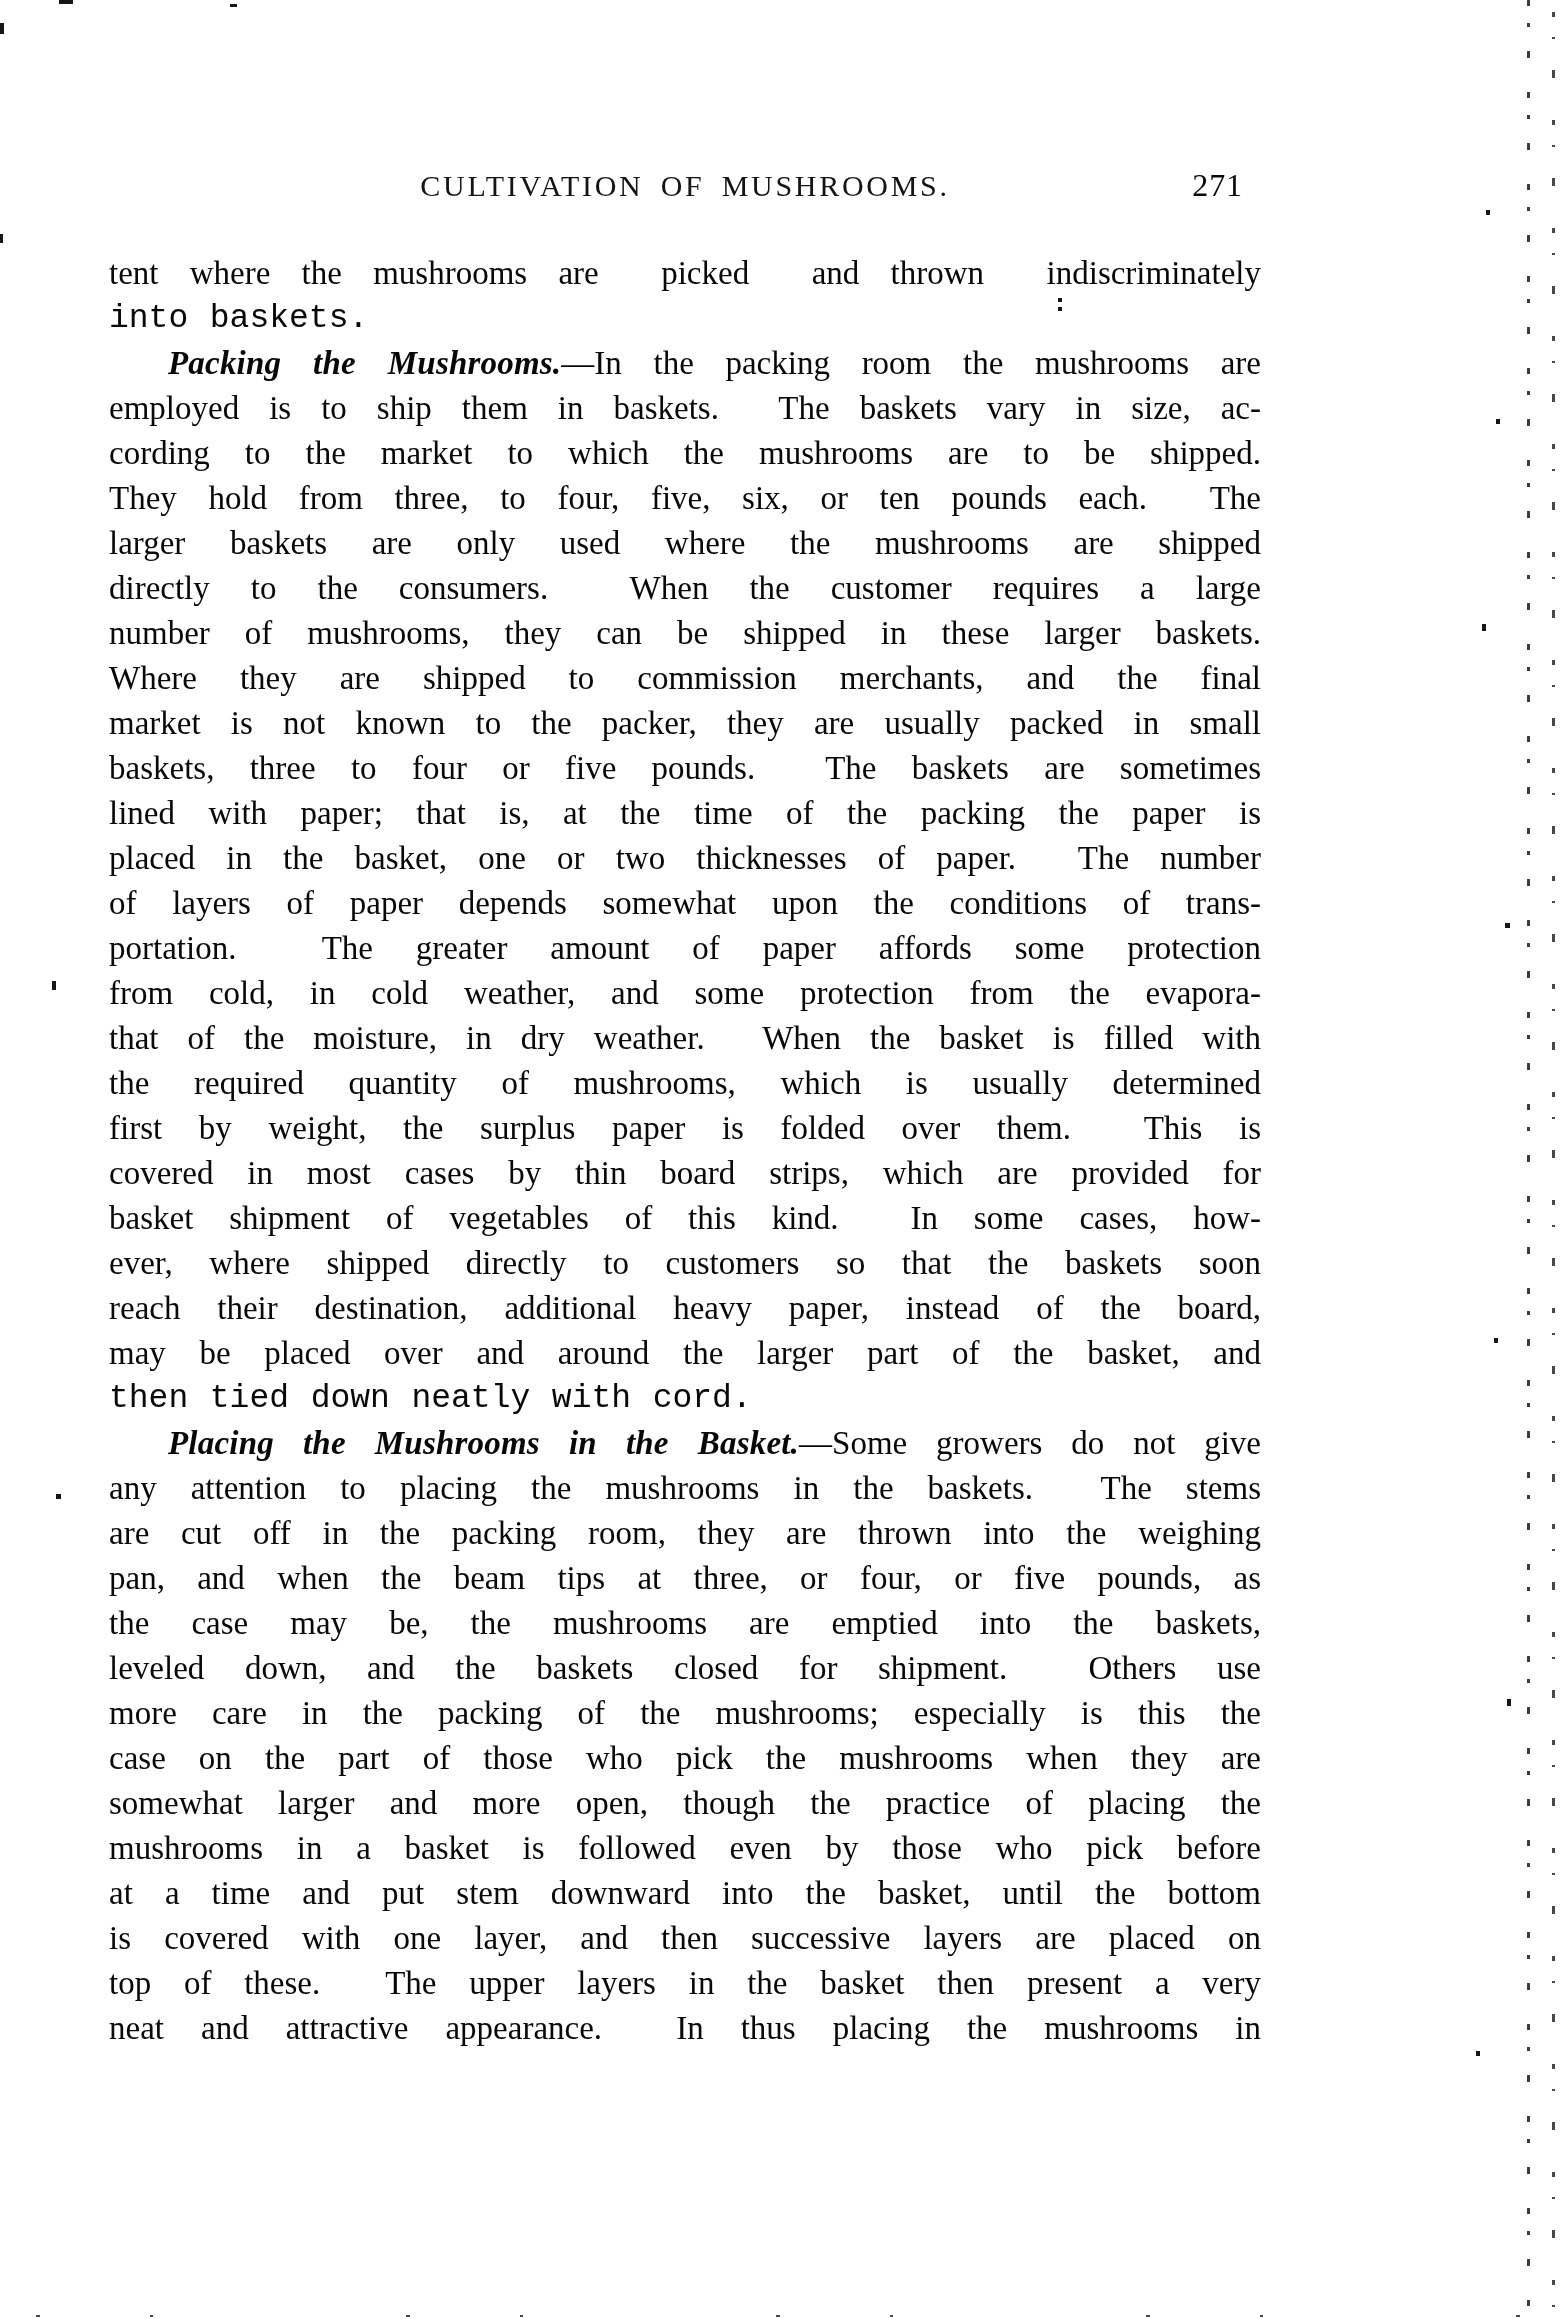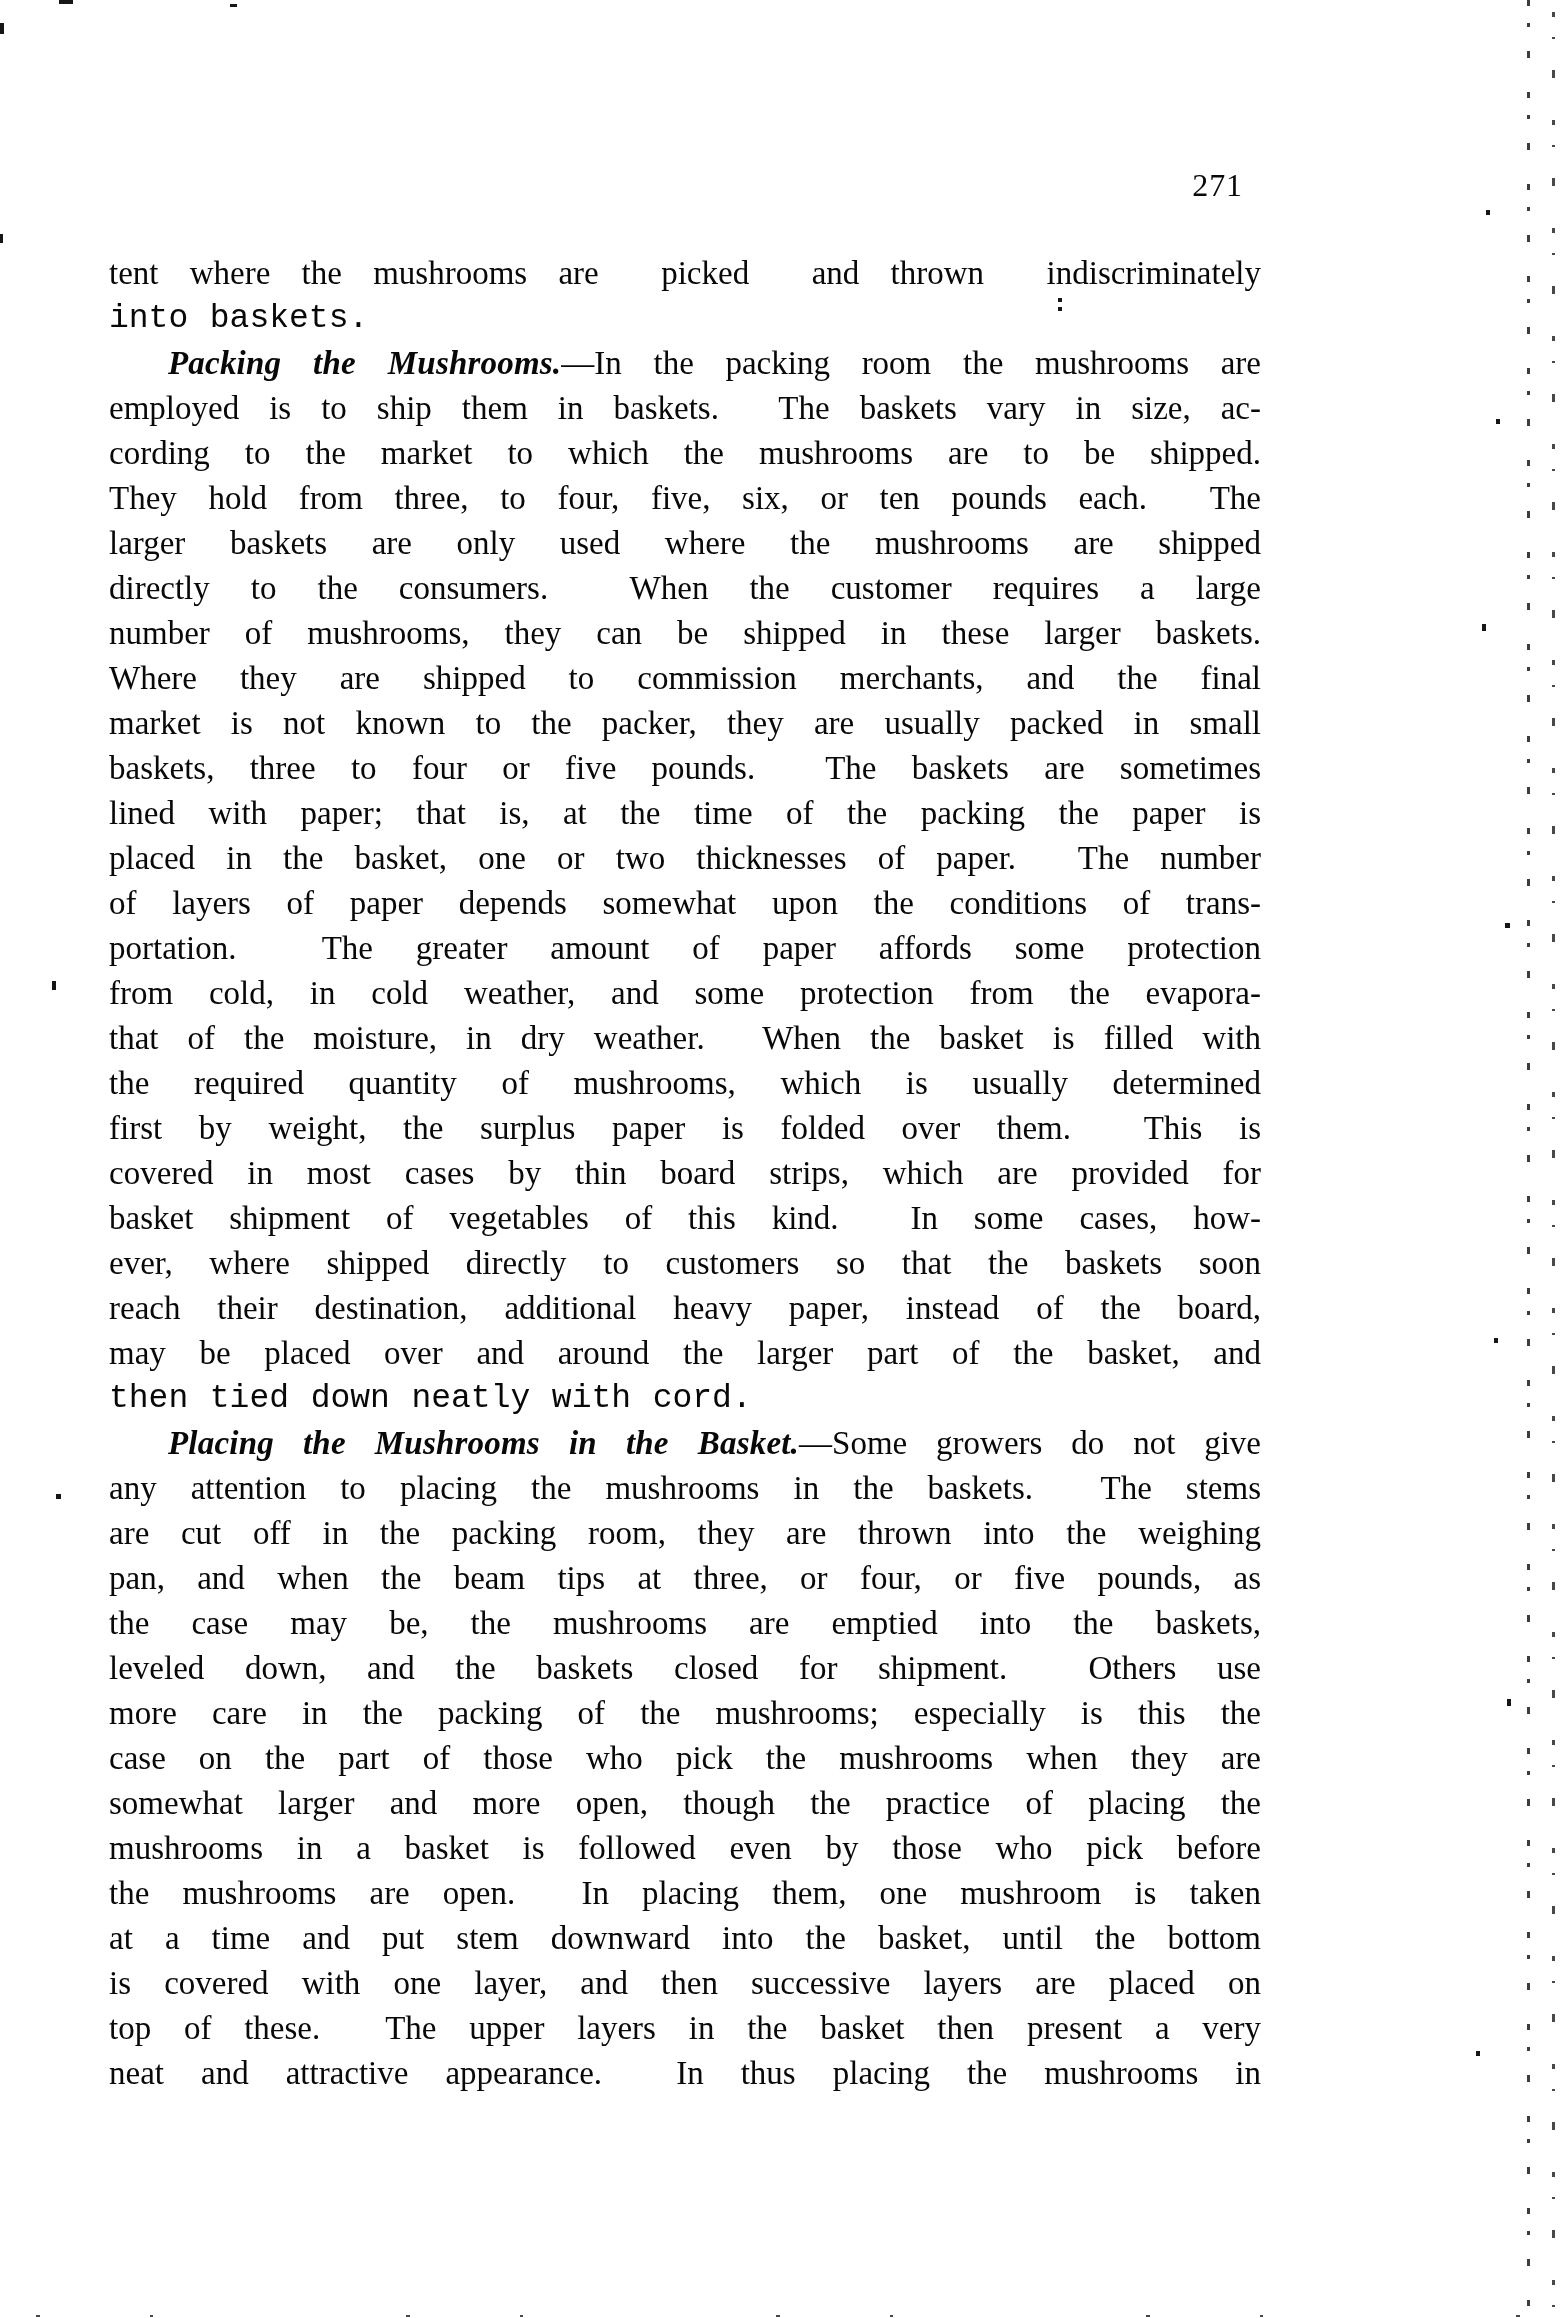--- a/index.html
+++ b/index.html
@@ -33,20 +33,21 @@
     background:repeating-linear-gradient(90deg,#1a1a1a 0 4.5px,transparent 4.5px 114px,#1a1a1a 114px 117px,transparent 117px 370px);
   }
   .speck { position:absolute; background:#161616; pointer-events:none; }
 </style>
 </head>
 <body>
 
 <div class="page">
 
   <div class="header">
+    <span class="running-title">CULTIVATION OF MUSHROOMS.</span>
     <span class="page-number">271</span>
   </div>
 
   <div class="textblock" id="textblock">
       <div class="line">tent where the mushrooms are  picked  and thrown  indiscriminately</div>
       <div class="line para-end">into baskets.</div>
       <div class="line indent"><b class="lead">Packing the Mushrooms.</b>—In the packing room the mushrooms are</div>
       <div class="line">employed is to ship them in baskets.  The baskets vary in size, ac-</div>
       <div class="line">cording to the market to which the mushrooms are to be shipped.</div>
       <div class="line">They hold from three, to four, five, six, or ten pounds each.  The</div>
@@ -73,21 +74,20 @@
       <div class="line indent"><b class="lead">Placing the Mushrooms in the Basket.</b>—Some growers do not give</div>
       <div class="line">any attention to placing the mushrooms in the baskets.  The stems</div>
       <div class="line">are cut off in the packing room, they are thrown into the weighing</div>
       <div class="line">pan, and when the beam tips at three, or four, or five pounds, as</div>
       <div class="line">the case may be, the mushrooms are emptied into the baskets,</div>
       <div class="line">leveled down, and the baskets closed for shipment.  Others use</div>
       <div class="line">more care in the packing of the mushrooms; especially is this the</div>
       <div class="line">case on the part of those who pick the mushrooms when they are</div>
       <div class="line">somewhat larger and more open, though the practice of placing the</div>
       <div class="line">mushrooms in a basket is followed even by those who pick before</div>
-      <div class="line">the mushrooms are open.  In placing them, one mushroom is taken</div>
       <div class="line">at a time and put stem downward into the basket, until the bottom</div>
       <div class="line">is covered with one layer, and then successive layers are placed on</div>
       <div class="line">top of these.  The upper layers in the basket then present a very</div>
       <div class="line">neat and attractive appearance.  In thus placing the mushrooms in</div>
     </div>
 
   <div class="ncol ncol-a"></div>
   <div class="ncol ncol-b"></div>
   <div class="nbottom"></div>
   <div class="speck" style="left:59px;top:0;width:14.3px;height:3.6px;"></div>

